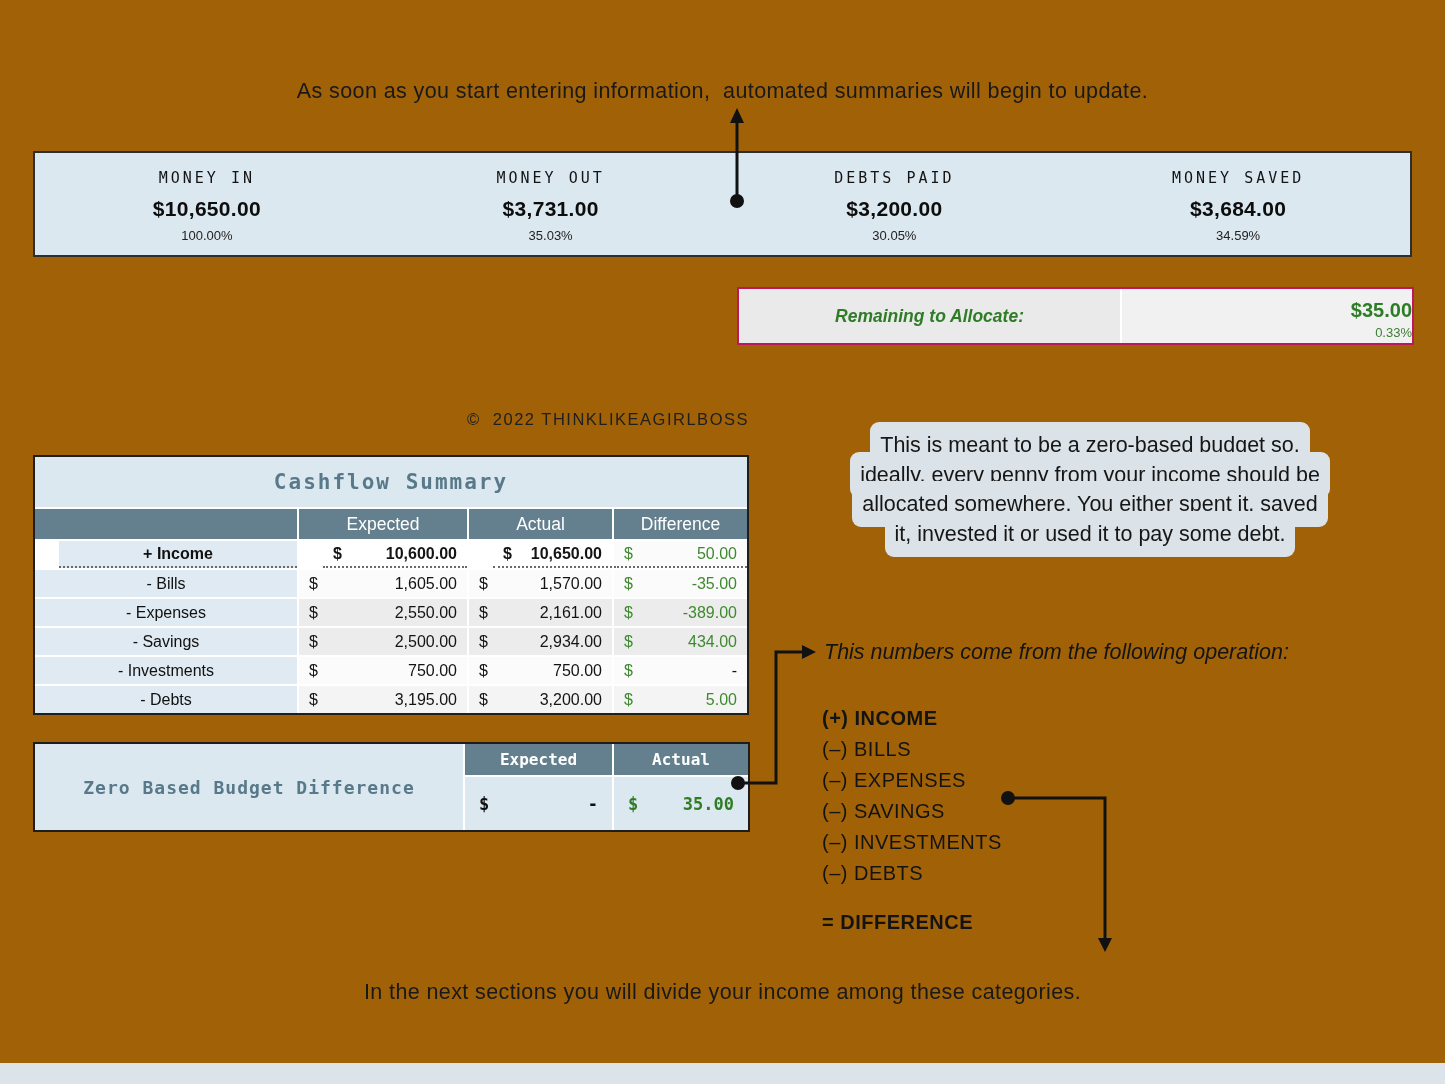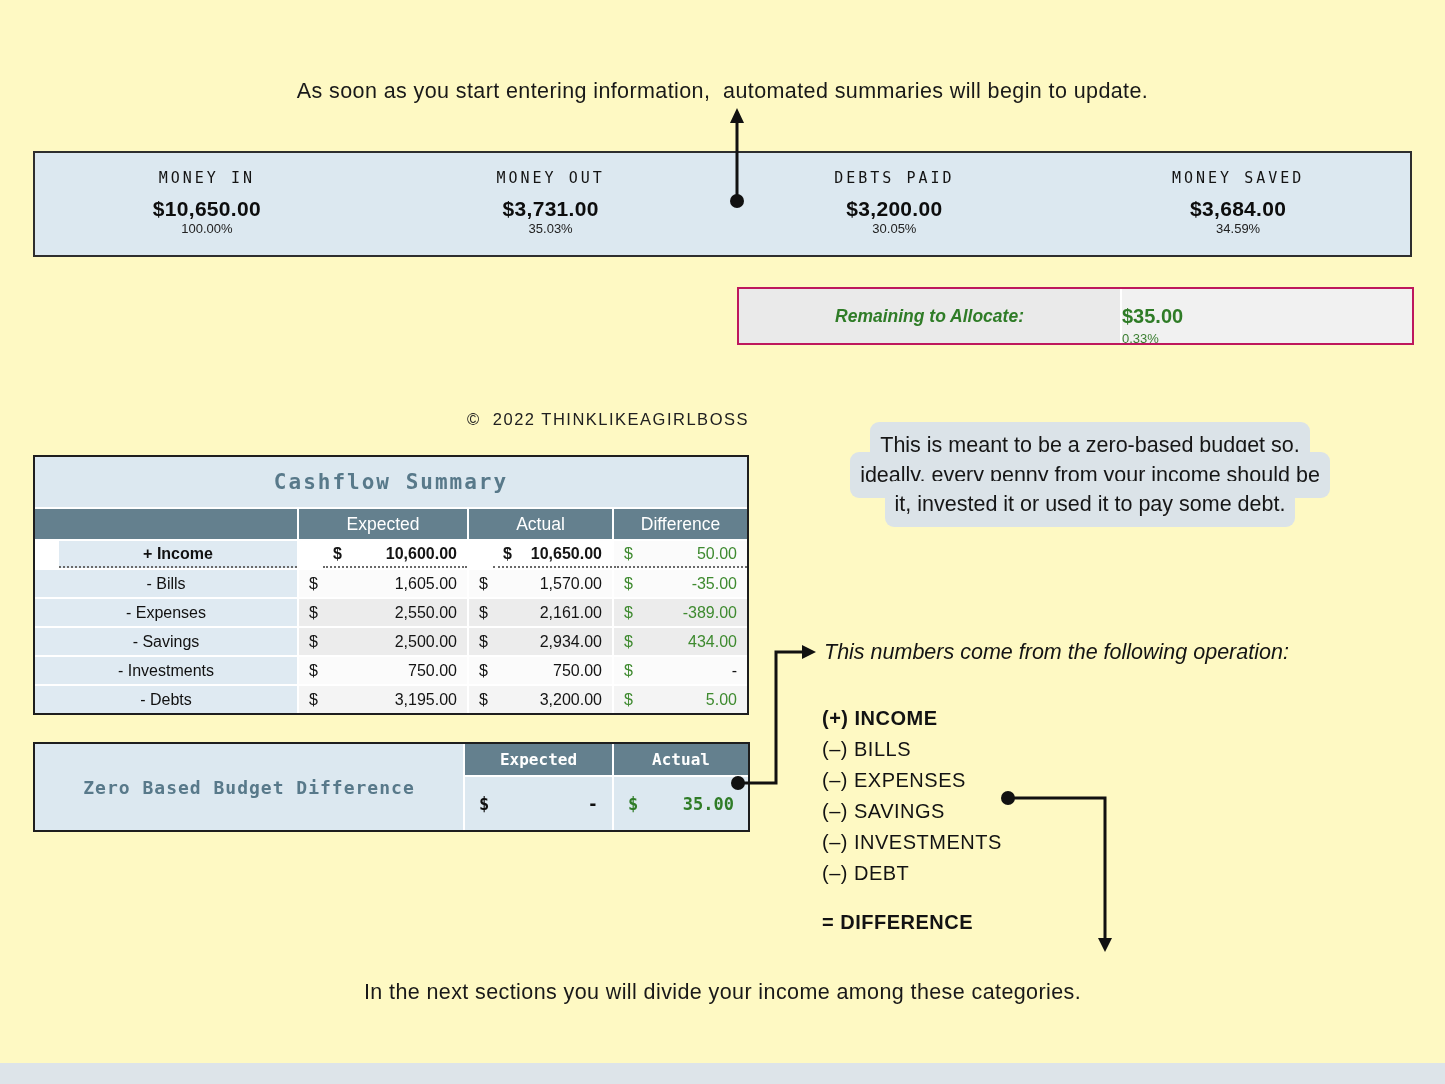--- a/index.html
+++ b/index.html
@@ -1,40 +1,40 @@
 <!DOCTYPE html>
 <html><head>
 <meta charset="utf-8">
 <style>
   * { margin:0; padding:0; box-sizing:border-box; }
   body { background:#fff; font-family:"Liberation Sans", sans-serif; }
-  #canvas { position:relative; width:1445px; height:1084px; background:#fef9c3; overflow:hidden; color:#1c1c1c; }
+  #canvas { position:relative; width:1445px; height:1084px; background:#a16207; overflow:hidden; color:#1c1c1c; }
 
   
   .big-note { position:absolute; left:0; width:1445px; text-align:center;
               font-size:21.5px; letter-spacing:0.4px; color:#191919; white-space:pre-wrap; }
   #intro-text  { top:79px; }
   #footer-text { top:980px; }
 
   
   .summary-bar { position:absolute; left:33px; top:151px; width:1379px; height:106px;
                  background:#dce8f0; border:2px solid #2e2e2e; display:flex; }
   .summary-card { flex:1; text-align:center; padding-top:16px; }
   .summary-card .card-label { font-family:"DejaVu Sans Mono", monospace; font-size:15px;
                               letter-spacing:3px; color:#141414; }
   .summary-card .card-value { font-size:21px; font-weight:bold; margin-top:10px; color:#0d0d0d; letter-spacing:0.3px; }
-  .summary-card .card-pct   { font-size:13px; color:#222; }
+  .summary-card .card-pct   { font-size:13px; margin-top:7px; color:#222; }
 
   
   .remaining-box { position:absolute; left:737px; top:287px; width:677px; height:58px;
                    border:2px solid #be185d; display:flex; background:#ececec; }
   .remaining-label-cell { width:383px; display:flex; align-items:center; justify-content:center;
                           border-right:2px solid #ffffff; background:#eaeaea; }
   .remaining-label-cell span { color:#2f7c27; font-weight:bold; font-style:italic; font-size:17.5px; }
-  .remaining-value-cell { flex:1; background:#f1f1f1; text-align:left; padding-top:16px; }
+  .remaining-value-cell { flex:1; background:#f1f1f1; text-align:right; padding-top:10px; }
   .remaining-value { color:#2f7c27; font-weight:bold; font-size:20px; }
   .remaining-pct   { color:#3c7f32; font-size:13px; margin-top:3px; }
 
   
   #copyright { position:absolute; top:410px; left:0; width:1216px; text-align:center;
                font-size:16.5px; letter-spacing:1.5px; color:#202020; white-space:pre-wrap; }
 
   
   .cf-table { position:absolute; left:33px; top:455px; width:716px;
               border:2px solid #1e1e1e; background:#ffffff; }
@@ -230,31 +230,32 @@
     </div>
     <div class="zb-val zb-actual">
       <span>$</span>
       <span>35.00</span>
     </div>
   </div>
 
   <div class="note-block">
     <div><span class="hl">This is meant to be a zero-based budget so,</span></div>
     <div><span class="hl">ideally, every penny from your income should be</span></div>
+    <div><span class="hl">allocated somewhere. You either spent it, saved</span></div>
     <div><span class="hl">it, invested it or used it to pay some debt.</span></div>
   </div>
 
   <div class="op-title">This numbers come from the following operation:</div>
   <div class="op-list">
     <div class="op-item bold">(+) INCOME</div>
     <div class="op-item">(–) BILLS</div>
     <div class="op-item">(–) EXPENSES</div>
     <div class="op-item">(–) SAVINGS</div>
     <div class="op-item">(–) INVESTMENTS</div>
-    <div class="op-item">(–) DEBT</div>
+    <div class="op-item">(–) DEBTS</div>
     <div class="op-result">= DIFFERENCE</div>
   </div>
 
   <div id="footer-text" class="big-note">In the next sections you will divide your income among these categories.</div>
 
   <div class="bottom-strip"></div>
 
   <svg id="arrows" viewBox="0 0 1445 1084" xmlns="http://www.w3.org/2000/svg">
 
     <g stroke="#111" stroke-width="3" fill="#111">

